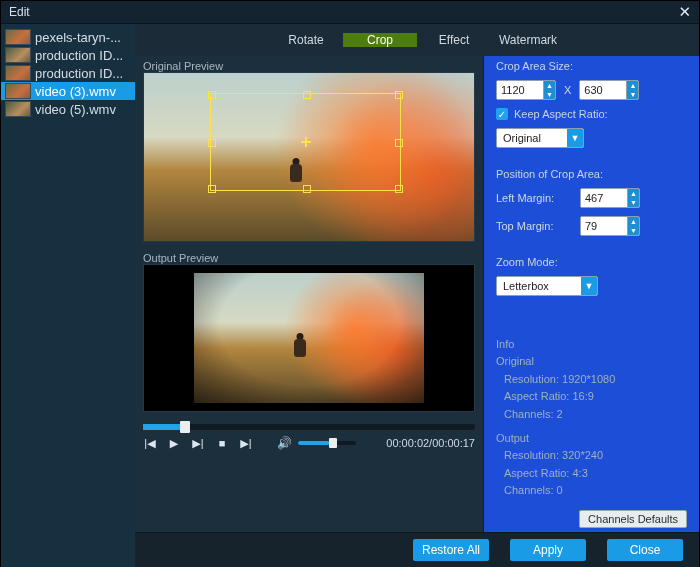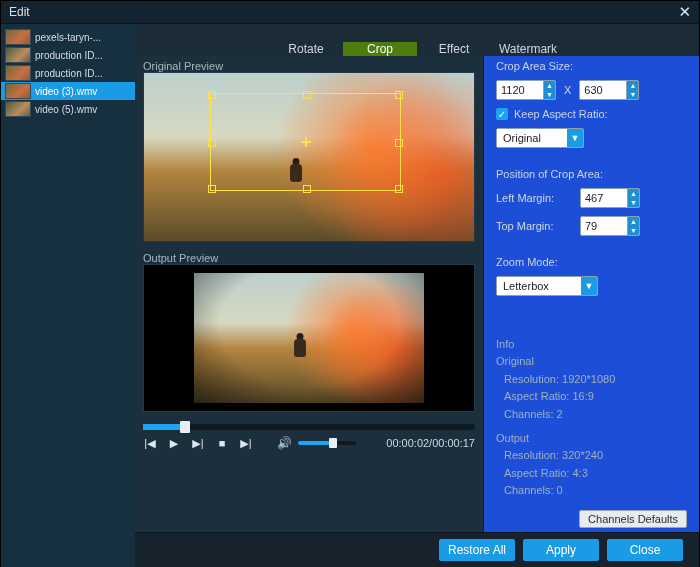--- a/index.html
+++ b/index.html
@@ -1,26 +1,26 @@
 <!DOCTYPE html>
 <html><head>
 <meta charset="utf-8">
 <style>
 html,body{margin:0;padding:0;width:700px;height:567px;background:#0d1a24;font-family:Arial,Helvetica,sans-serif;font-size:11px;color:#c9d4de;overflow:hidden}
 .window{position:relative;width:700px;height:567px;background:#152431;border:1px solid #000;box-sizing:border-box;box-shadow:inset 0 0 0 1px #2a3a47}
 .titlebar{height:22px;background:#132330;display:flex;align-items:center;padding:0 8px;font-size:12px;color:#d7e0e8;justify-content:space-between;border-bottom:1px solid #0a141d}
 .titlebar .close-x{font-size:15px;color:#dfe7ee;cursor:pointer}
 .body{display:flex;height:calc(100% - 22px)}
 .sidebar{width:134px;background:#17303f;padding-top:4px}
-.side-item{display:flex;align-items:center;height:18px;padding:0 4px;font-size:10px;color:#d5dde4;overflow:hidden;white-space:nowrap}
+.side-item{display:flex;align-items:center;height:18px;padding:0 4px;font-size:13px;color:#d5dde4;overflow:hidden;white-space:nowrap}
 .side-item.selected{background:#1a9be5;color:#fff}
 .thumb{width:24px;height:14px;background:linear-gradient(135deg,#6b6a40 0%,#c86f3f 60%,#8a5d3a 100%);margin-right:4px;border:1px solid #374a59}
 .side-item.alt .thumb{background:linear-gradient(135deg,#4a5a42 0%,#b98d5f 60%,#6c5b40 100%)}
 .main{flex:1;display:flex;flex-direction:column;background:#1c2d3a}
-.tabs{height:32px;display:flex;align-items:flex-end;justify-content:center;background:#1b2b37}
+.tabs{height:32px;display:flex;align-items:center;justify-content:center;background:#1b2b37}
 .tab{width:74px;display:flex;align-items:center;justify-content:center;font-size:12px;color:#cfd9e2;cursor:pointer}
 .tab.active{background:#4d7c0f;color:#fff}
 .content{flex:1;display:flex}
 .previews{width:348px;background:#1c2f3c;display:flex;flex-direction:column;border-right:1px solid #142028}
 .panel{flex:1;background:#1d4ed8;display:flex;flex-direction:column;padding:4px 12px;gap:8px;font-size:11px;color:#c9d4de}
 .plabel{font-size:11px;color:#a9b6c1;padding:4px 6px 0 8px}
 .preview-box{margin:0 8px 6px 8px;border:1px solid #25394a;background:#000;position:relative;overflow:hidden}
 .preview-box.original{height:168px}
 .preview-box.output{height:146px}
 .scene{position:absolute;inset:0;background:
@@ -61,21 +61,21 @@
 .check{display:flex;align-items:center;gap:6px}
 .chk{width:12px;height:12px;background:#1ea4ee;display:flex;align-items:center;justify-content:center;font-size:10px;color:#fff;border-radius:2px}
 .sel{display:flex;align-items:center;background:#fff;color:#222;border:1px solid #8fa0ad;height:18px;border-radius:2px;overflow:hidden;width:86px}
 .sel span{flex:1;padding:0 6px;font-size:11px}
 .sel .dd{width:16px;height:100%;background:#1a9be5;color:#fff;display:flex;align-items:center;justify-content:center;font-size:9px}
 .lbl{width:76px;color:#cfd9e2}
 .section-gap{height:4px}
 .info-block{color:#9fb0be;line-height:1.6;margin-top:auto}
 .info-block .sub{padding-left:8px}
 .restore-defaults{align-self:flex-end;background:#e7ecef;color:#2b2b2b;border:1px solid #9aa6ae;padding:2px 8px;border-radius:2px;font-size:11px;cursor:pointer;margin-top:2px}
-.footer{height:34px;background:#16222c;display:flex;align-items:center;justify-content:flex-end;gap:8px;padding:0 16px;border-top:1px solid #0c161e}
+.footer{height:34px;background:#16222c;display:flex;align-items:center;justify-content:flex-end;gap:21px;padding:0 16px;border-top:1px solid #0c161e}
 .fbtn{min-width:76px;height:22px;background:#1a9be5;color:#fff;display:flex;align-items:center;justify-content:center;border-radius:2px;font-size:12px;cursor:pointer}
 </style>
 </head>
 <body>
 
 <div class="window">
   <div class="titlebar">
     <span>Edit</span>
     <span class="close-x">✕</span>
   </div>

